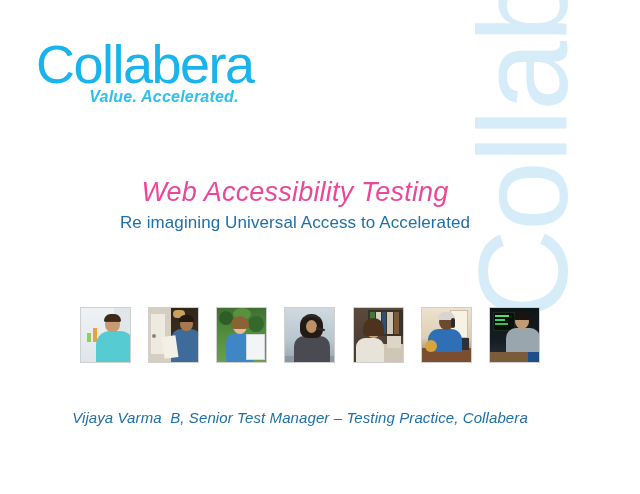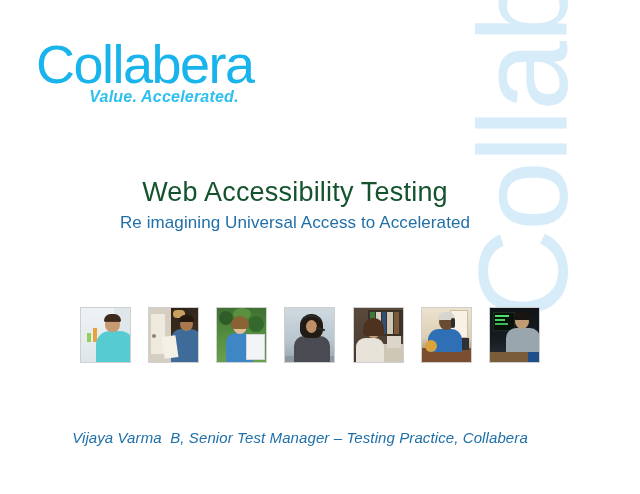--- a/index.html
+++ b/index.html
@@ -67,21 +67,22 @@
   #title-block {
     position: absolute;
     left: 60px;
     top: 176px;
     width: 470px;
     text-align: center;
   }
   #slide-title {
     font-size: 27px;
     line-height: 33px;
-    color: #14532d;
+    font-style: italic;
+    color: #ec4899;
     letter-spacing: 0.2px;
   }
   #slide-subtitle {
     margin-top: 3px;
     font-size: 17px;
     line-height: 22px;
     color: #1f6fa8;
     letter-spacing: 0.1px;
   }
   #slide-date {
@@ -200,21 +201,20 @@
     width: 480px;
     text-align: center;
   }
   .presenter-line {
     font-size: 15px;
     line-height: 20px;
     font-style: italic;
     color: #1f6fa8;
     letter-spacing: 0.1px;
     white-space: pre;
-    margin-top: 20px;
   }
 </style>
 </head>
 <body>
 
 <div id="slide">
 
   <div id="watermark">Collabera</div>
 
   <div id="logo-block">

